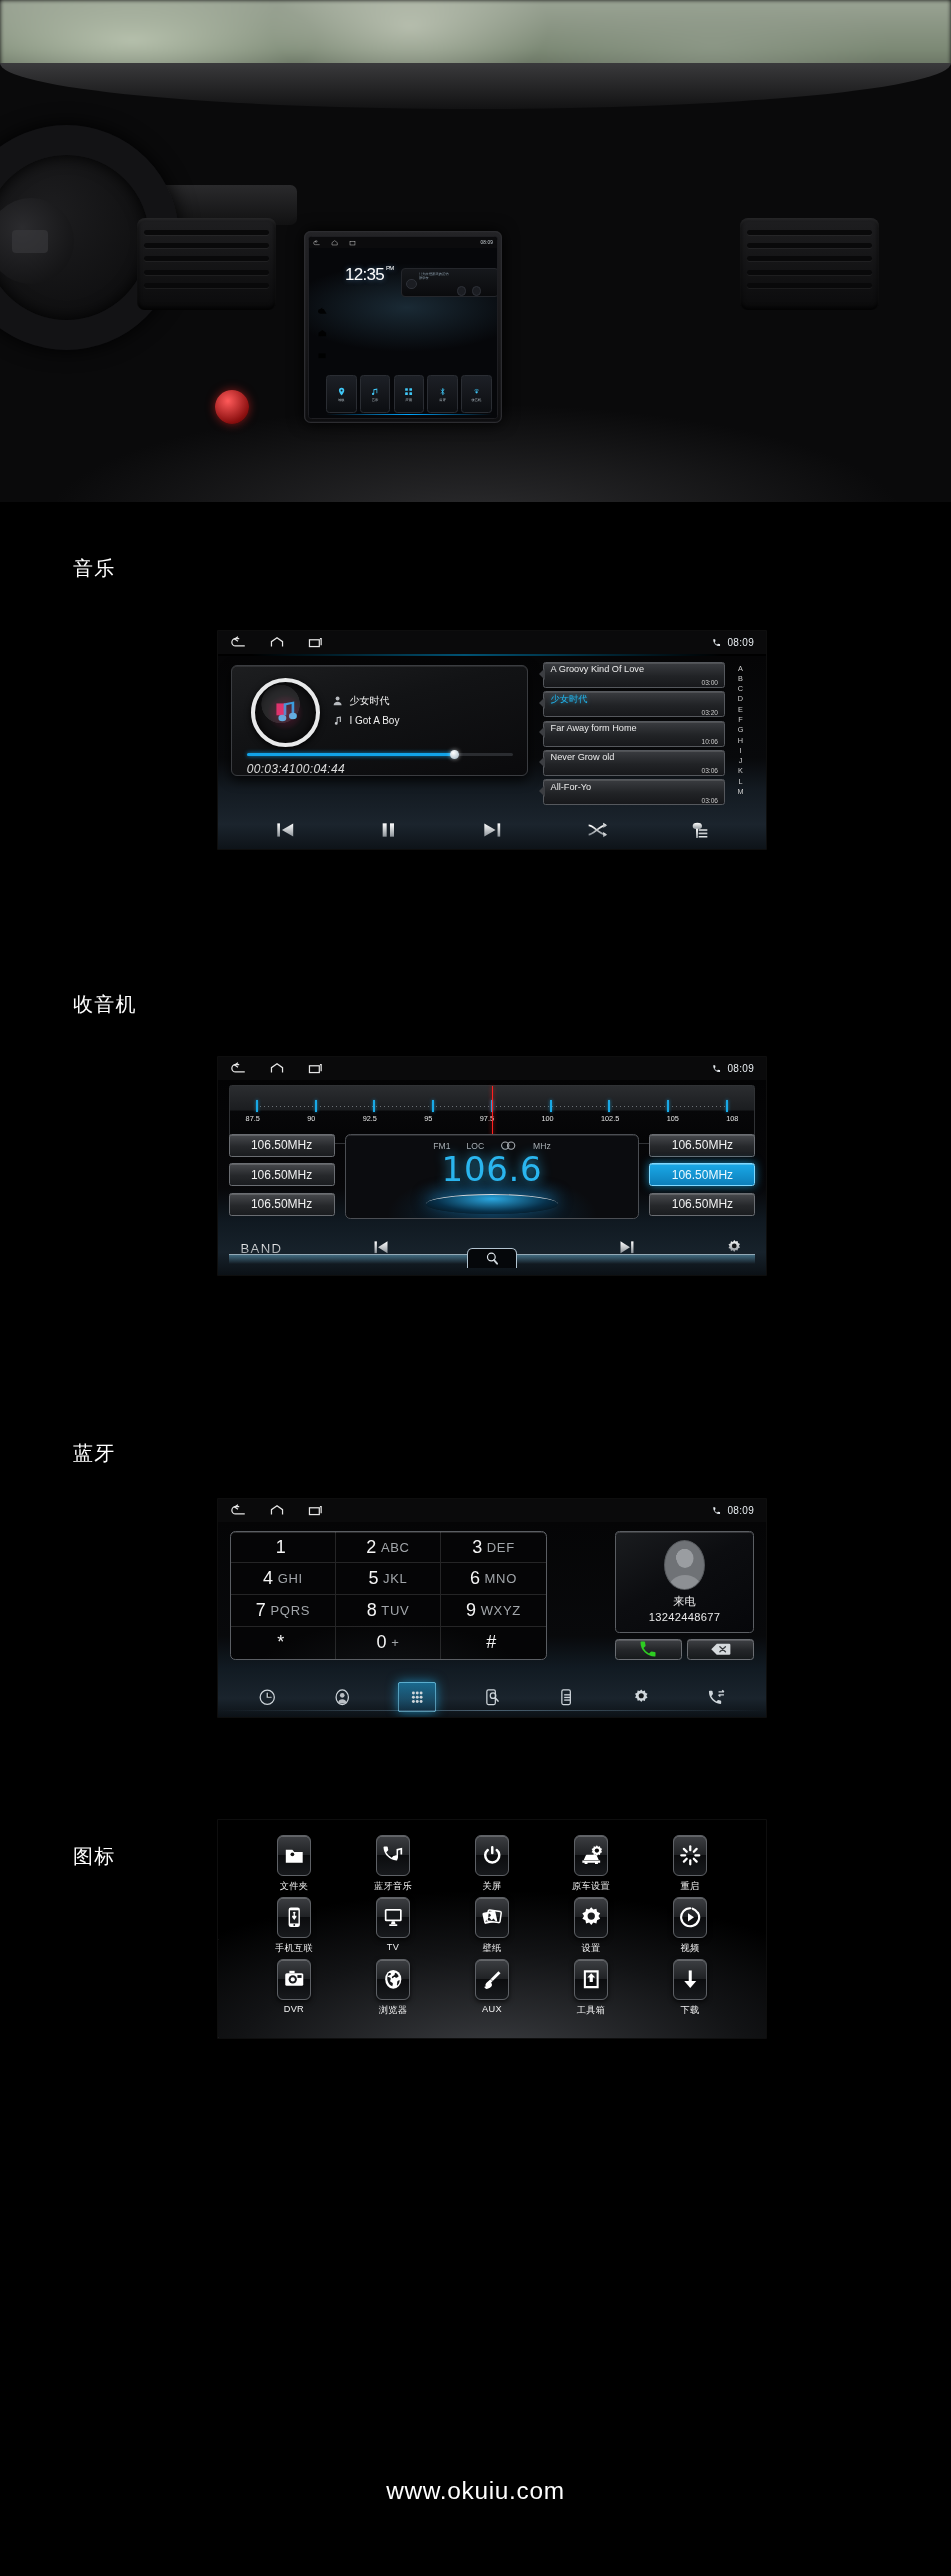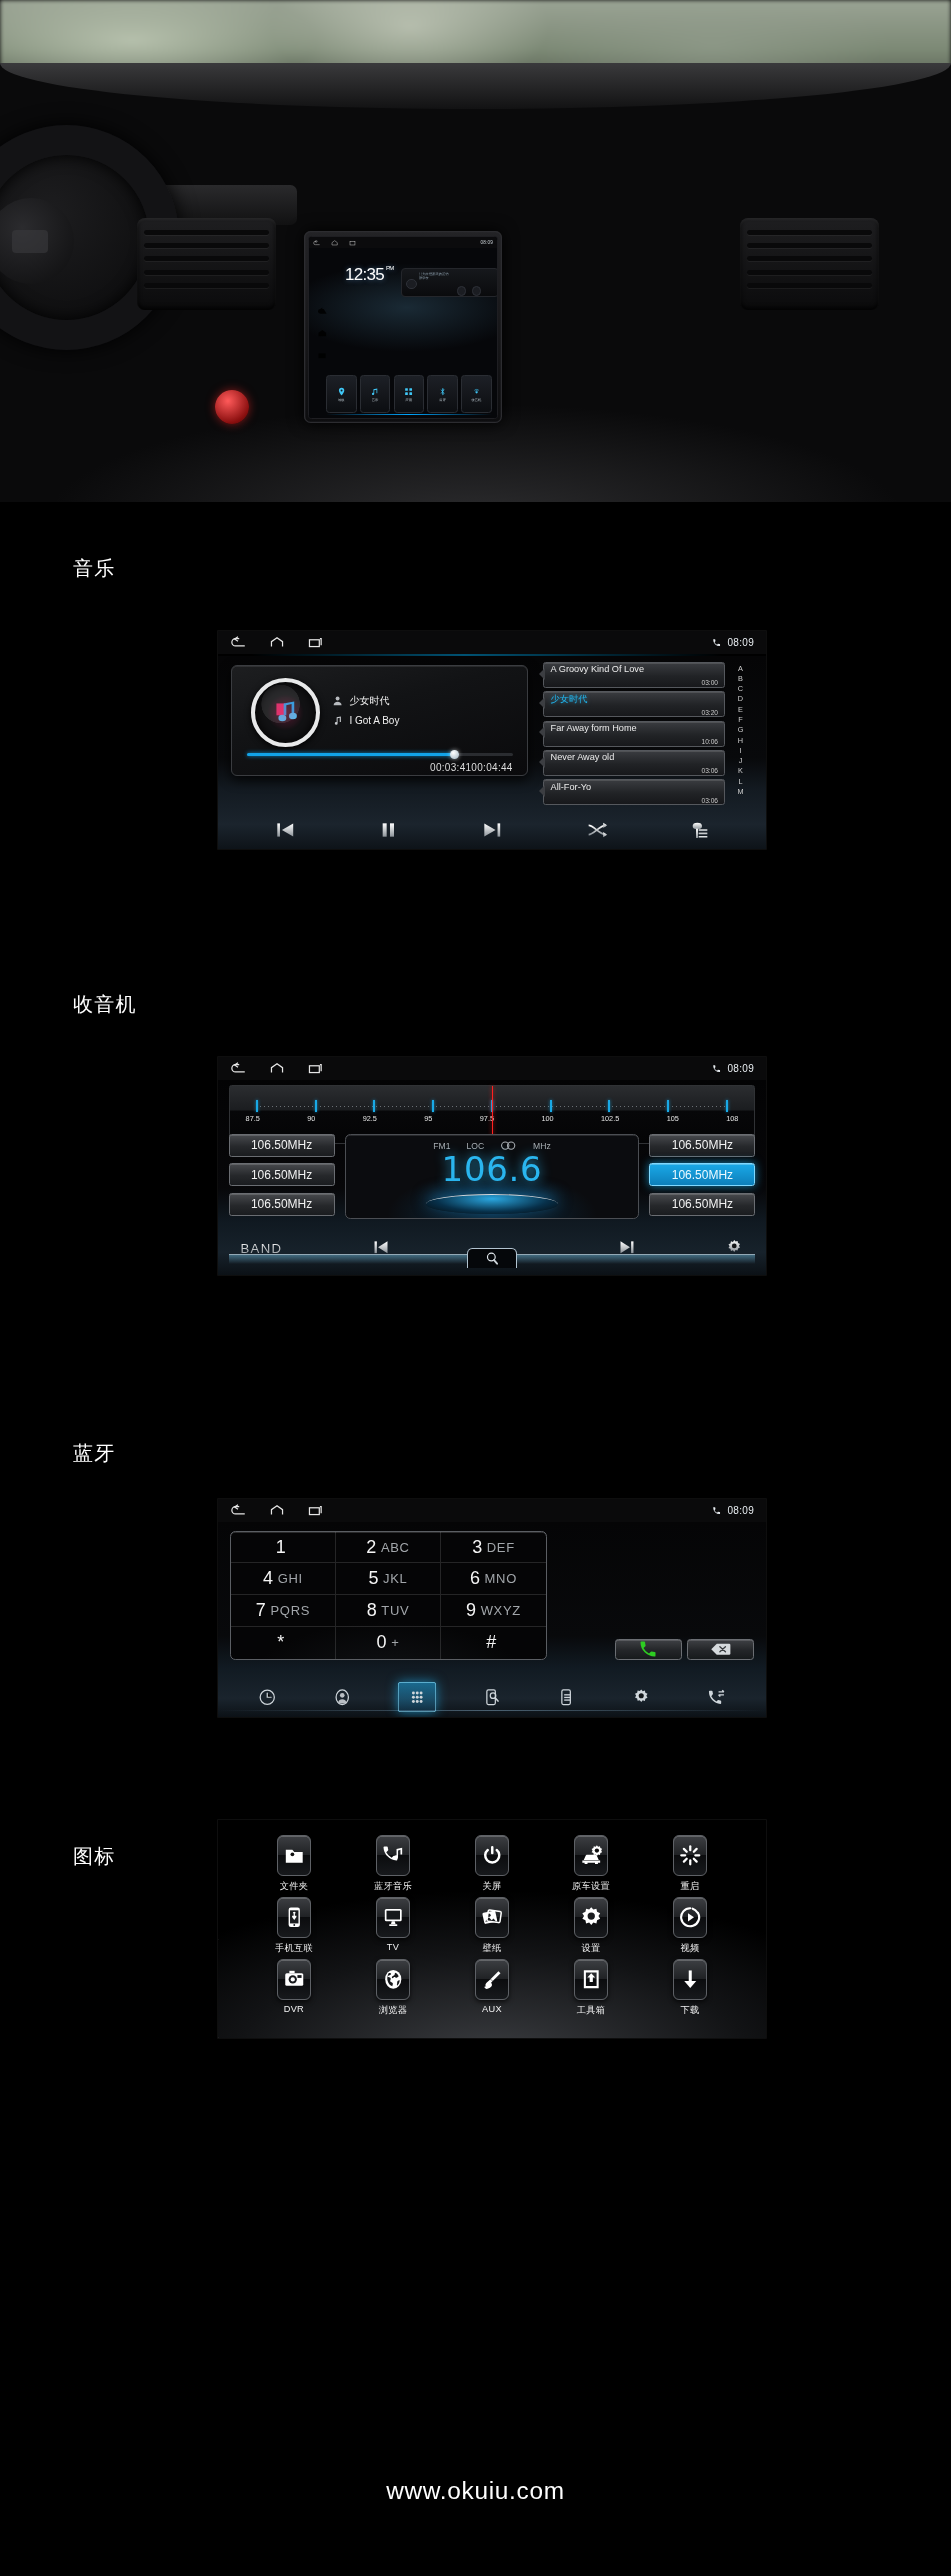--- a/index.html
+++ b/index.html
@@ -129,22 +129,22 @@
     border-radius:50%; background:radial-gradient(circle,rgba(255,40,120,.28),rgba(255,40,120,0) 70%); }
   .disc-note { position:absolute; left:50%; top:50%; transform:translate(-50%,-50%); }
   .np-meta { position:absolute; left:100px; top:28px; }
   .np-row { display:flex; align-items:center; gap:6px; margin-bottom:7.3px; }
   .np-row .txt { font-size:10px; color:#f0f0f0; }
   .np-prog { position:absolute; left:14.5px; right:14.5px; top:87px; height:3.3px; border-radius:2px; background:#2a2c30; }
   .np-prog i { position:absolute; left:0; top:0; height:100%; border-radius:2px; background:#12a3e8;
     box-shadow:0 0 4.6px rgba(18,163,232,.85); }
   .np-prog b { position:absolute; top:-2.6px; width:8.6px; height:8.6px; border-radius:50%;
     background:radial-gradient(circle at 38% 32%,#fff,#9fb3c0); box-shadow:0 0 4px rgba(255,255,255,.6); }
-  .np-times { position:absolute; left:14.5px; right:14.5px; top:96px; display:flex; justify-content:flex-end;
-    font-size:10px; color:#dcdcdc; letter-spacing:0.3px; }
+  .np-times { position:absolute; left:14.5px; right:14.5px; top:96px; display:flex; justify-content:flex-start;
+    font-size:12px; color:#dcdcdc; letter-spacing:0.3px;font-style:italic; }
 
   .pl { position:absolute; left:325px; top:6.6px; width:182px; }
   .pl-item { position:relative; height:26px; margin-bottom:3.3px; border-radius:2.6px;
     background:linear-gradient(180deg,#3a3c40,#212326 55%,#17181b);
     border:0.7px solid #55585d; box-shadow:inset 0 0.7px 0 rgba(255,255,255,.16); padding:1.3px 5.3px 0 6.6px; }
   .pl-item .t { font-size:9.2px; color:#ececec; line-height:10.6px; }
   .pl-item .d { position:absolute; right:6px; bottom:0.7px; font-size:6.6px; color:#c9c9c9; }
   .pl-item.active .t { color:#21b7f0; text-shadow:0 0 4px rgba(33,183,240,.6); }
   .pl-arrow { position:absolute; left:-5.3px; top:4.6px; width:0; height:0;
     border-top:6.6px solid transparent; border-bottom:6.6px solid transparent; border-right:6px solid #3c3e42; }
@@ -451,21 +451,21 @@
           <div class="t">少女时代</div>
           <div class="d">03:20</div>
         </div>
         <div class="pl-item">
           <span class="pl-arrow"></span>
           <div class="t">Far Away form Home</div>
           <div class="d">10:06</div>
         </div>
         <div class="pl-item">
           <span class="pl-arrow"></span>
-          <div class="t">Never Away old</div>
+          <div class="t">Never Grow old</div>
           <div class="d">03:06</div>
         </div>
         <div class="pl-item">
           <span class="pl-arrow"></span>
           <div class="t">All-For-Yo</div>
           <div class="d">03:06</div>
         </div>
       </div>
     <div class="alpha" id="alpha-index">
         <span>A</span>
@@ -718,20 +718,25 @@
         <div class="key">
           <span class="num">0</span>
           <span class="sub">+</span>
         </div>
         <div class="key">
           <span class="num">#</span>
           <span class="sub"></span>
         </div>
       </div>
 
+    <div class="callcard">
+      <div class="avatar"></div>
+      <div class="cn">来电</div>
+      <div class="cnum">13242448677</div>
+    </div>
     <div class="callbtns">
       <div class="callbtn">
         <svg width="20" height="20" viewBox="0 0 24 24">
           <path fill="#2ecc22" d="M6.6 10.8a15.1 15.1 0 0 0 6.6 6.6l2.2-2.2a1 1 0 0 1 1-.24 11.4 11.4 0 0 0 3.6.6 1 1 0 0 1 1 1V20a1 1 0 0 1-1 1A17 17 0 0 1 3 4a1 1 0 0 1 1-1h3.5a1 1 0 0 1 1 1 11.4 11.4 0 0 0 .6 3.6 1 1 0 0 1-.25 1z"></path>
           </svg>
       </div>
       <div class="callbtn">
         <svg width="21" height="14.5" viewBox="0 0 34 22">
           <path fill="#d6dadd" d="M11 2 H31 a2 2 0 0 1 2 2 V18 a2 2 0 0 1-2 2 H11 L2 11 Z"></path>
           <path stroke="#3a3d40" stroke-width="2.2" stroke-linecap="round" d="M16 7 L25 15 M25 7 L16 15"></path>

